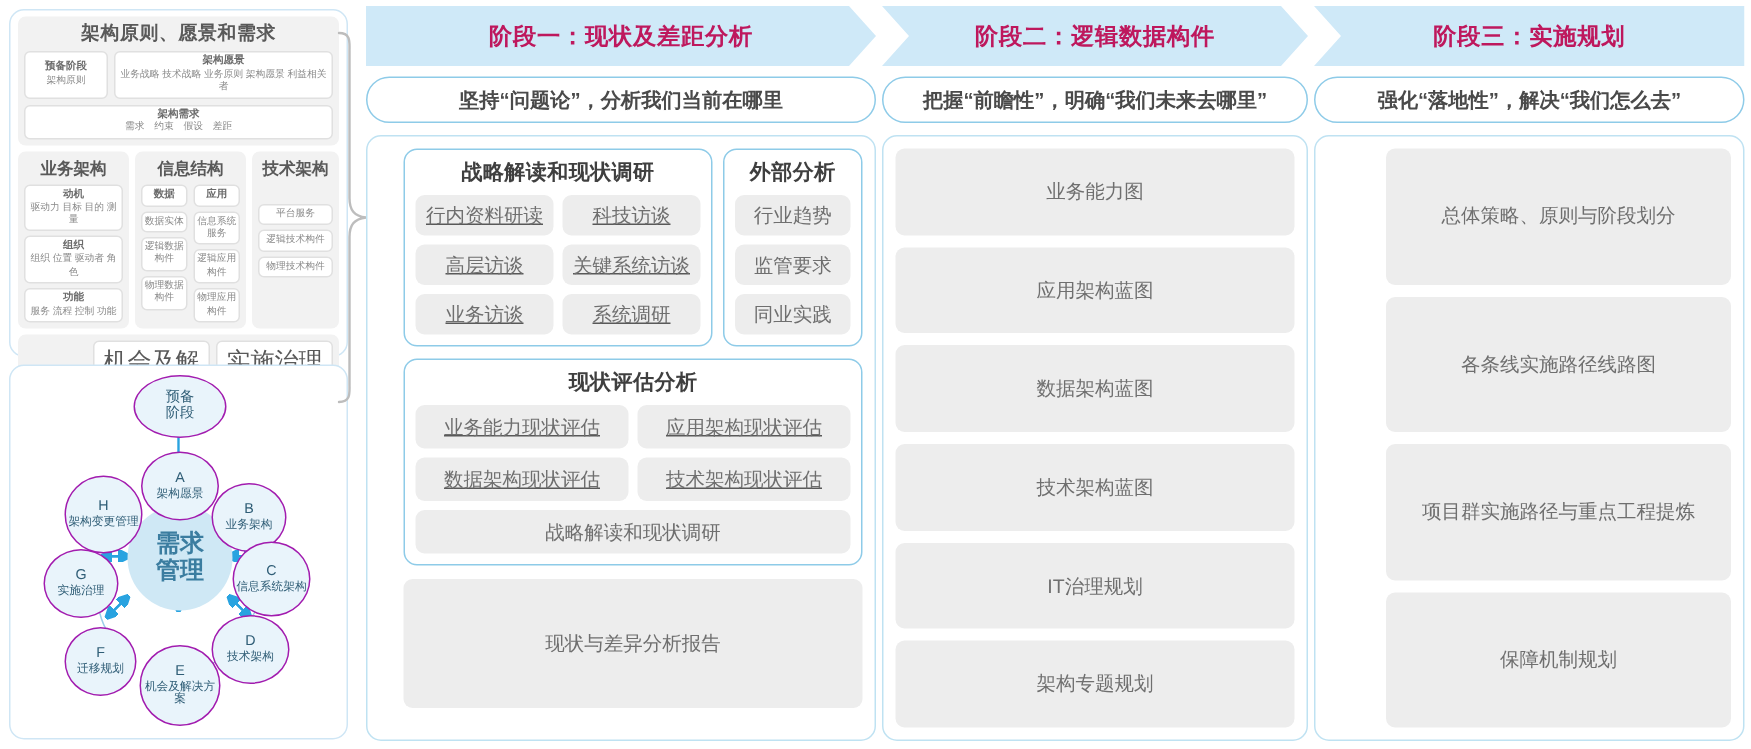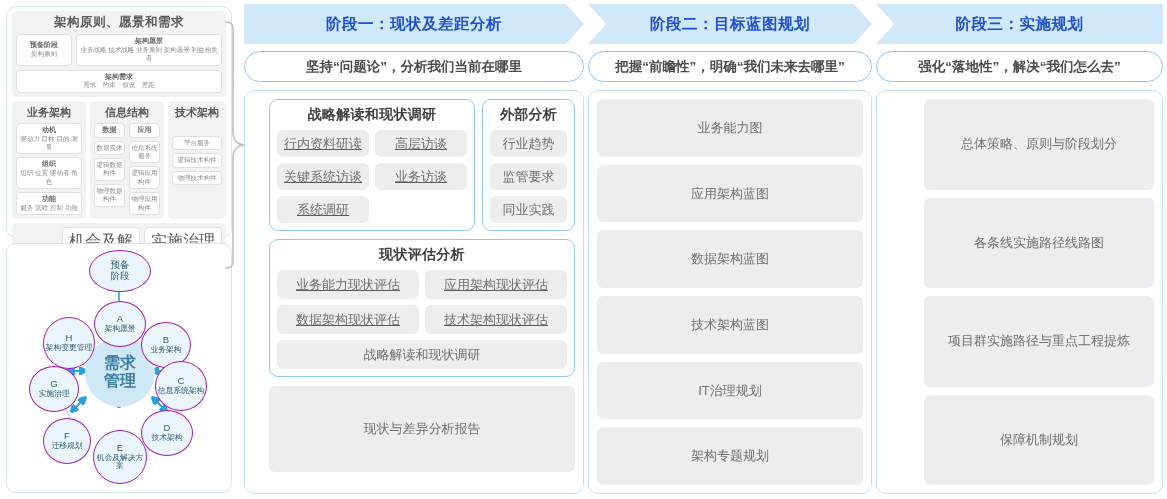--- a/index.html
+++ b/index.html
@@ -80,21 +80,21 @@
   
   .bracket { position:absolute; left:222px; top:20px; width:26px; height:250px; }
 
   
   .phase {
     position:absolute; top:4px;
   }
   .banner {
     position:relative; height:40px;
     display:flex; align-items:center; justify-content:center;
-    color:#1d4ed8; font-weight:bold; font-size:15.5px; letter-spacing:.5px;
+    color:#be185d; font-weight:bold; font-size:15.5px; letter-spacing:.5px;
   }
   .banner .bg { position:absolute; inset:0; }
   .banner .txt { position:relative; z-index:2; }
   .subhdr {
     margin-top:7px; height:31px;
     border:1.4px solid #8ecbe8; border-radius:16px; background:#ffffff;
     display:flex; align-items:center; justify-content:center;
     font-weight:bold; font-size:13.5px; color:#4a4a4a;
   }
   .body-box {
@@ -342,20 +342,21 @@
     </div>
     <div class="subhdr">坚持“问题论”，分析我们当前在哪里</div>
 
     <div class="body-box" style="height:404px;padding-left:24px;">
 
       <div class="p1-top">
         <div class="card" style="flex:1;">
           <div class="card-title">战略解读和现状调研</div>
           <div class="grid2">
             <div class="pill" style="height:27px">行内资料研读</div>
+            <div class="pill" style="height:27px">科技访谈</div>
             <div class="pill" style="height:27px">高层访谈</div>
             <div class="pill" style="height:27px">关键系统访谈</div>
             <div class="pill" style="height:27px">业务访谈</div>
             <div class="pill" style="height:27px">系统调研</div>
           </div>
         </div>
 
         <div class="card" style="width:93px;">
           <div class="card-title">外部分析</div>
           <div class="grid1">
@@ -381,21 +382,21 @@
 
       <div class="pill" style="height:86px; margin-top:9px;">现状与差异分析报告</div>
     </div>
   </div>
 
   <div class="phase" style="left:588px; width:284px;">
     <div class="banner">
       <svg class="bg" viewBox="0 0 284 40" preserveAspectRatio="none">
         <path d="M0,0 L266,0 L284,20 L266,40 L0,40 L18,20 Z" fill="#cfe9f8"></path>
       </svg>
-      <span class="txt">阶段二：目标蓝图规划</span>
+      <span class="txt">阶段二：逻辑数据构件</span>
     </div>
     <div class="subhdr">把握“前瞻性”，明确“我们未来去哪里”</div>
 
     <div class="body-box stack" style="height:404px; gap:8px;">
       <div class="pill" style="flex:1">业务能力图</div>
       <div class="pill" style="flex:1">应用架构蓝图</div>
       <div class="pill" style="flex:1">数据架构蓝图</div>
       <div class="pill" style="flex:1">技术架构蓝图</div>
       <div class="pill" style="flex:1">IT治理规划</div>
       <div class="pill" style="flex:1">架构专题规划</div>

